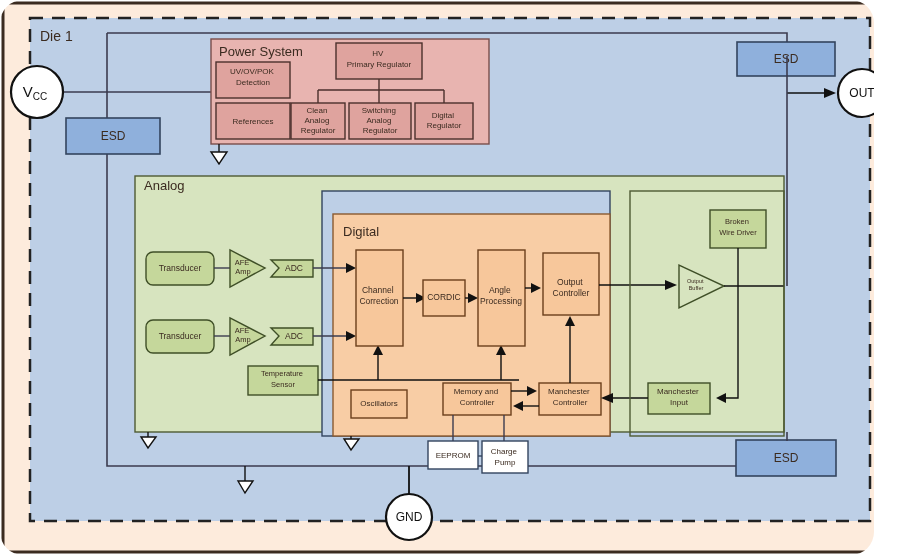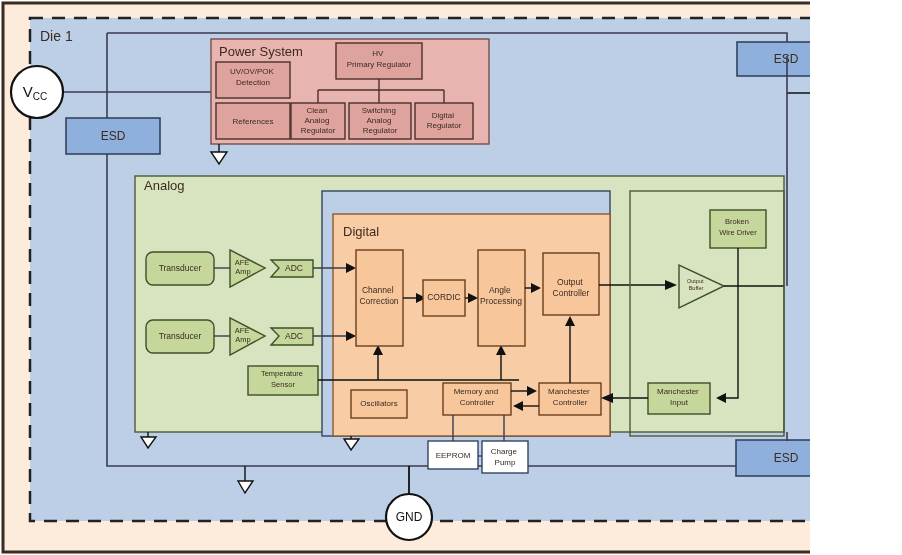--- a/index.html
+++ b/index.html
@@ -1,17 +1,17 @@
 <!DOCTYPE html>
 <html><head>
 <meta charset="utf-8">
 <style>
   html,body{margin:0;padding:0;background:#ffffff;}
   body{font-family:"Liberation Sans",sans-serif;}
-  #stage{position:relative;width:810px;height:555px;overflow:hidden;}
+  #stage{position:relative;width:874px;height:555px;overflow:hidden;border-radius:23px;}
   svg{display:block;}
   .blk-label{font-family:"Liberation Sans",sans-serif;fill:#3b2b20;text-anchor:middle;dominant-baseline:middle;}
   .sec-label{font-family:"Liberation Sans",sans-serif;fill:#3b2b20;font-size:13px;}
   .pin-label{font-family:"Liberation Sans",sans-serif;fill:#111111;text-anchor:middle;dominant-baseline:middle;font-size:13px;}
 </style>
 </head>
 <body>
 
 <div id="stage">
 <svg width="902" height="555" viewBox="0 0 902 555" xmlns="http://www.w3.org/2000/svg">

